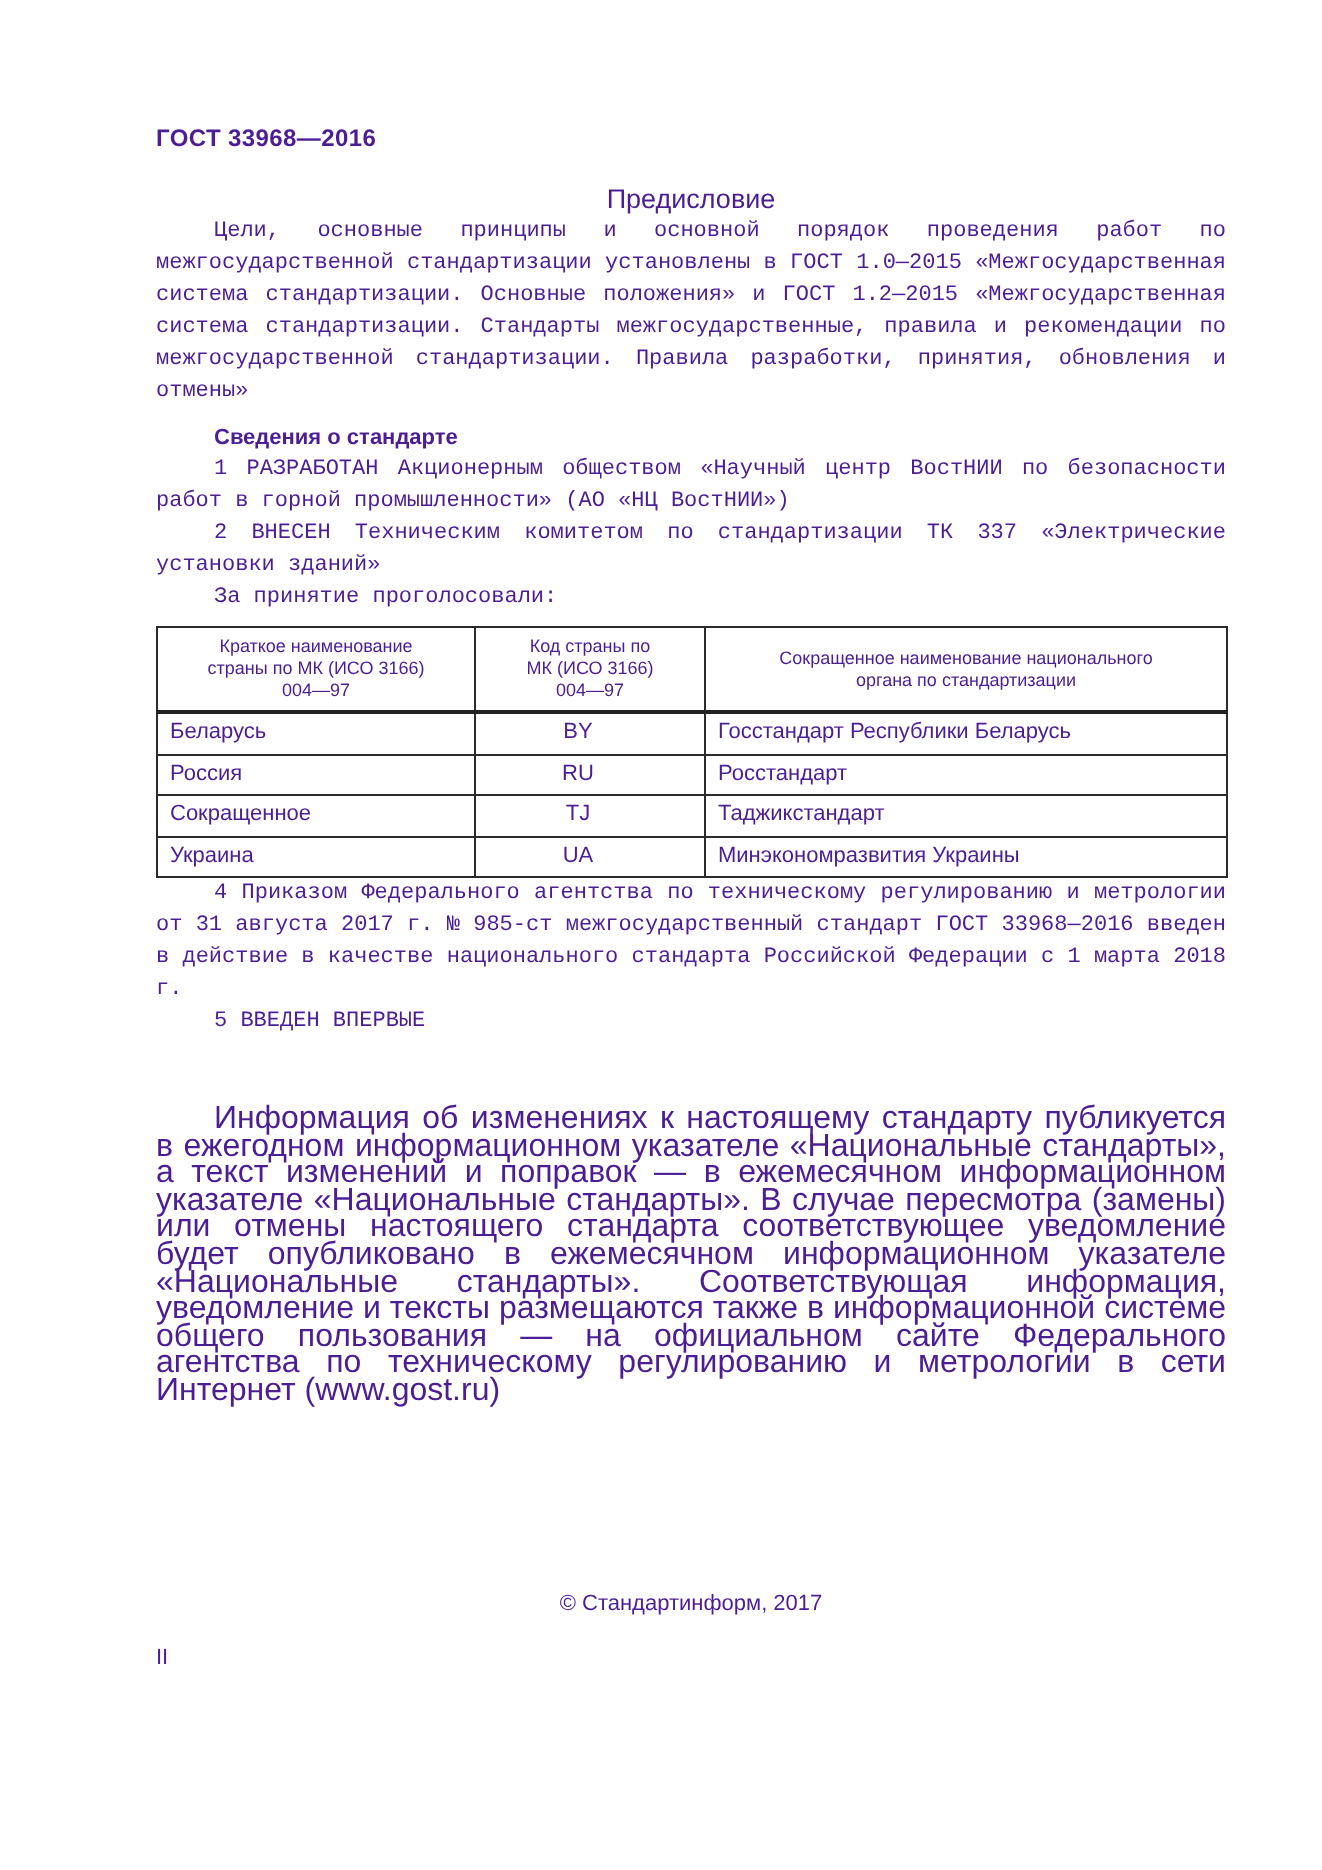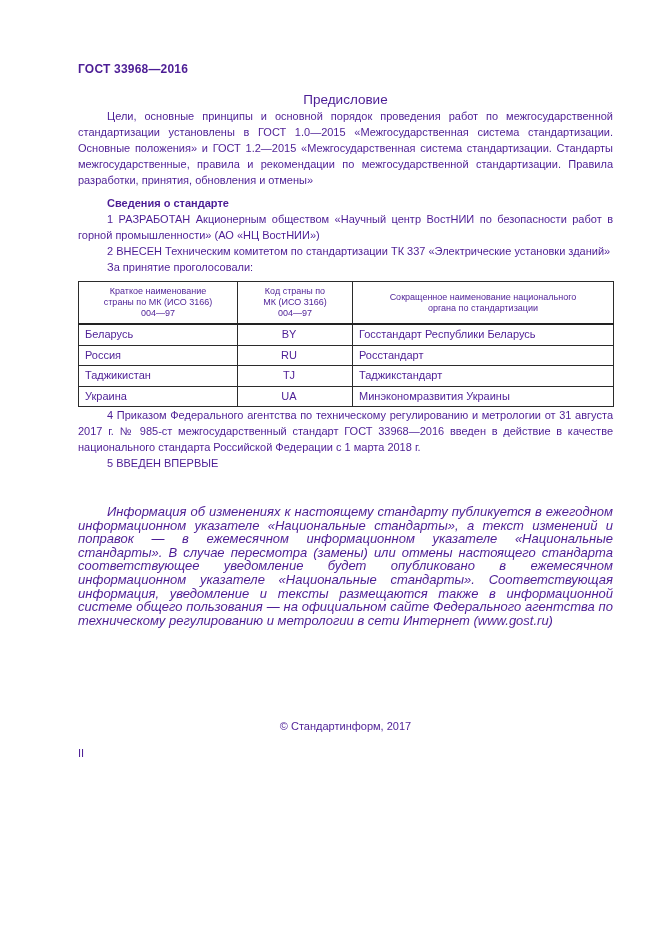--- a/index.html
+++ b/index.html
@@ -30,20 +30,21 @@
     font-weight: normal;
     margin-top: 16px;
     line-height: 16px;
   }
   p.body-par {
     margin: 0;
     font-size: 11px;
     line-height: 16px;
     text-align: justify;
     text-indent: 29px;
+    font-family: Liberation Mono, monospace;
   }
   .intro { margin-top: 13px; }
   .section-heading {
     font-size: 11px;
     font-weight: bold;
     line-height: 15px;
     margin-top: 8px;
     text-indent: 29px;
   }
   .item-1 { margin-top: 10px; }
@@ -75,22 +76,21 @@
     line-height: 12.5px;
     vertical-align: top;
     padding: 3px 18px 4px 6px;
   }
   table.vote-table col.c1 { width: 159px; }
   table.vote-table col.c2 { width: 115px; }
   table.vote-table col.c3 { width: 261px; }
   td.code-cell { text-align: center; }
   .italic-note {
     margin: 34px 0 0 0;
-    font-size: 13px;
-    font-style: italic;
+    font-size: 16px;
     line-height: 13.6px;
     text-align: justify;
     text-indent: 29px;
   }
   .copyright {
     margin-top: 92px;
     font-size: 11px;
     line-height: 14px;
     text-align: center;
   }
@@ -137,21 +137,21 @@
         <td>Беларусь</td>
         <td class="code-cell">BY</td>
         <td>Госстандарт Республики Беларусь</td>
       </tr>
       <tr>
         <td>Россия</td>
         <td class="code-cell">RU</td>
         <td>Росстандарт</td>
       </tr>
       <tr>
-        <td>Таджикистан</td>
+        <td>Сокращенное</td>
         <td class="code-cell">TJ</td>
         <td>Таджикстандарт</td>
       </tr>
       <tr>
         <td>Украина</td>
         <td class="code-cell">UA</td>
         <td>Минэкономразвития Украины</td>
       </tr>
     </tbody>
   </table>

